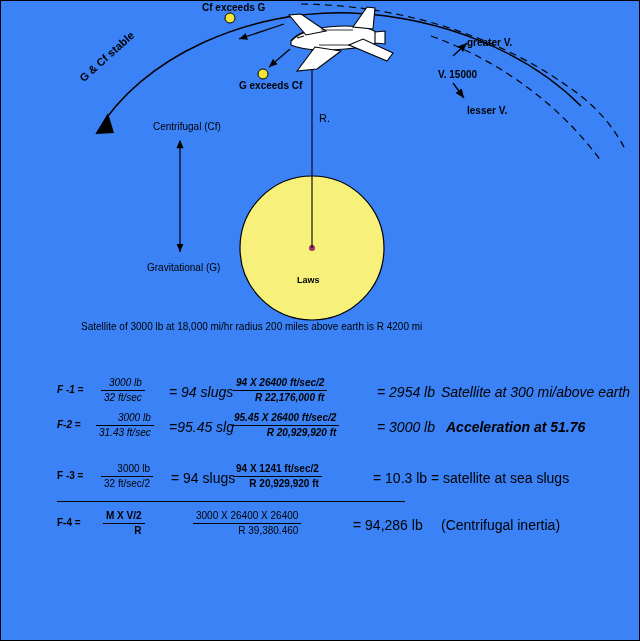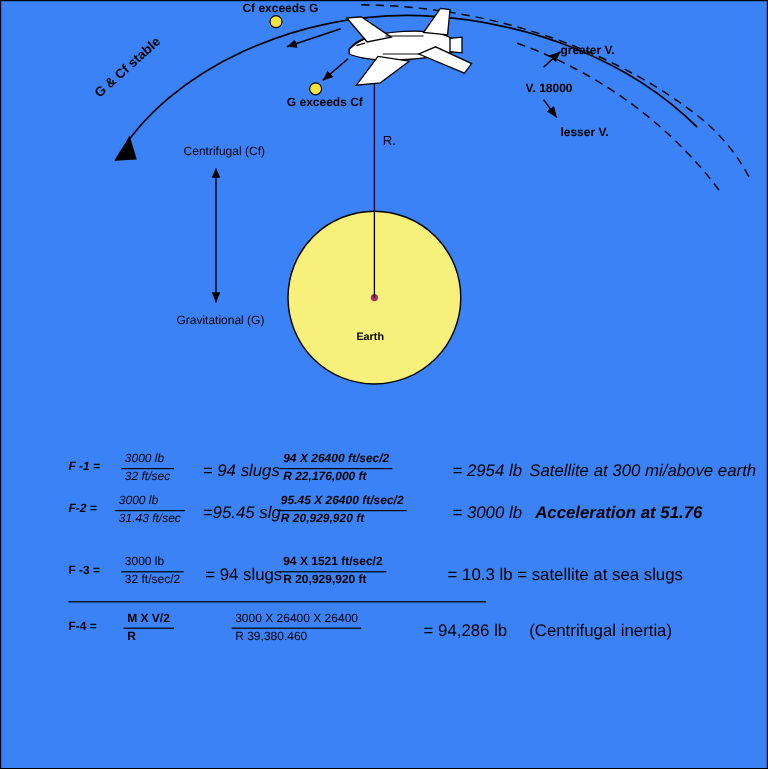--- a/index.html
+++ b/index.html
@@ -64,21 +64,21 @@
   }
   .fname {
     position: absolute;
     left: 16px;
     top: 13px;
     font-size: 10px;
     font-weight: bold;
   }
   .frac {
     position: absolute;
-    text-align: left;
+    text-align: right;
     line-height: 12px;
   }
   .frac .num {
     padding: 0 3px 1px 3px;
     border-bottom: 1px solid #000;
     white-space: nowrap;
   }
   .frac .den {
     padding: 1px 3px 0 3px;
     white-space: nowrap;
@@ -178,30 +178,31 @@
       <path d="M 318,44 L 350,44"></path>
     </g>
   </svg>
 
   <div class="lbl b" style="left:201px; top:1px;">Cf exceeds G</div>
   <div class="lbl b" style="left:238px; top:79px;">G exceeds Cf</div>
 
   <div class="lbl rot-gcf" style="left:84px; top:72px;">G &amp; Cf stable</div>
 
   <div class="lbl b" style="left:466px; top:36px;">greater V.</div>
-  <div class="lbl b" style="left:437px; top:68px;">V.  18000</div>
+  <div class="lbl b" style="left:437px; top:68px;">V.  15000</div>
   <div class="lbl b" style="left:466px; top:104px;">lesser V.</div>
 
   <div class="lbl" style="left:152px; top:120px;">Centrifugal (Cf)</div>
   <div class="lbl" style="left:146px; top:261px;">Gravitational (G)</div>
 
   <div class="lbl m" style="left:318px; top:112px;">R.</div>
 
-  <div class="earth-label" style="left:296px; top:274px;">Earth</div>
-
+  <div class="earth-label" style="left:296px; top:274px;">Laws</div>
+
+  <div class="satline">Satellite of 3000 lb at  18,000 mi/hr  radius 200 miles above earth is R 4200 mi</div>
 
   <div class="formulas">
 
     <div class="frow" style="top:12px;font-style:italic;">
       <div class="fname">F -1 =</div>
       <div class="frac" style="left:60px; top:6px;">
         <div class="num">3000 lb</div>
         <div class="den">32 ft/sec</div>
       </div>
       <div class="inline" style="left:128px; top:13px;">= 94 slugs</div>
@@ -229,21 +230,21 @@
     </div>
 
     <div class="frow" style="top:98px;">
       <div class="fname">F -3 =</div>
       <div class="frac" style="left:60px; top:6px;">
         <div class="num">3000 lb</div>
         <div class="den">32 ft/sec/2</div>
       </div>
       <div class="inline" style="left:130px; top:13px;">= 94 slugs</div>
       <div class="frac" style="left:192px; top:6px;">
-        <div class="num" style="font-weight:bold;">94 X  1521 ft/sec/2</div>
+        <div class="num" style="font-weight:bold;">94 X  1241 ft/sec/2</div>
         <div class="den" style="font-weight:bold;">R  20,929,920 ft</div>
       </div>
       <div class="inline" style="left:332px; top:13px;">= 10.3 lb</div>
       <div class="inline" style="left:390px; top:13px;">=  satellite  at sea slugs</div>
     </div>
 
     <div class="longrule" style="left:16px; top:142px; width:348px;"></div>
 
     <div class="frow" style="top:146px;">
       <div class="fname" style="top:12px;">F-4 =</div>

